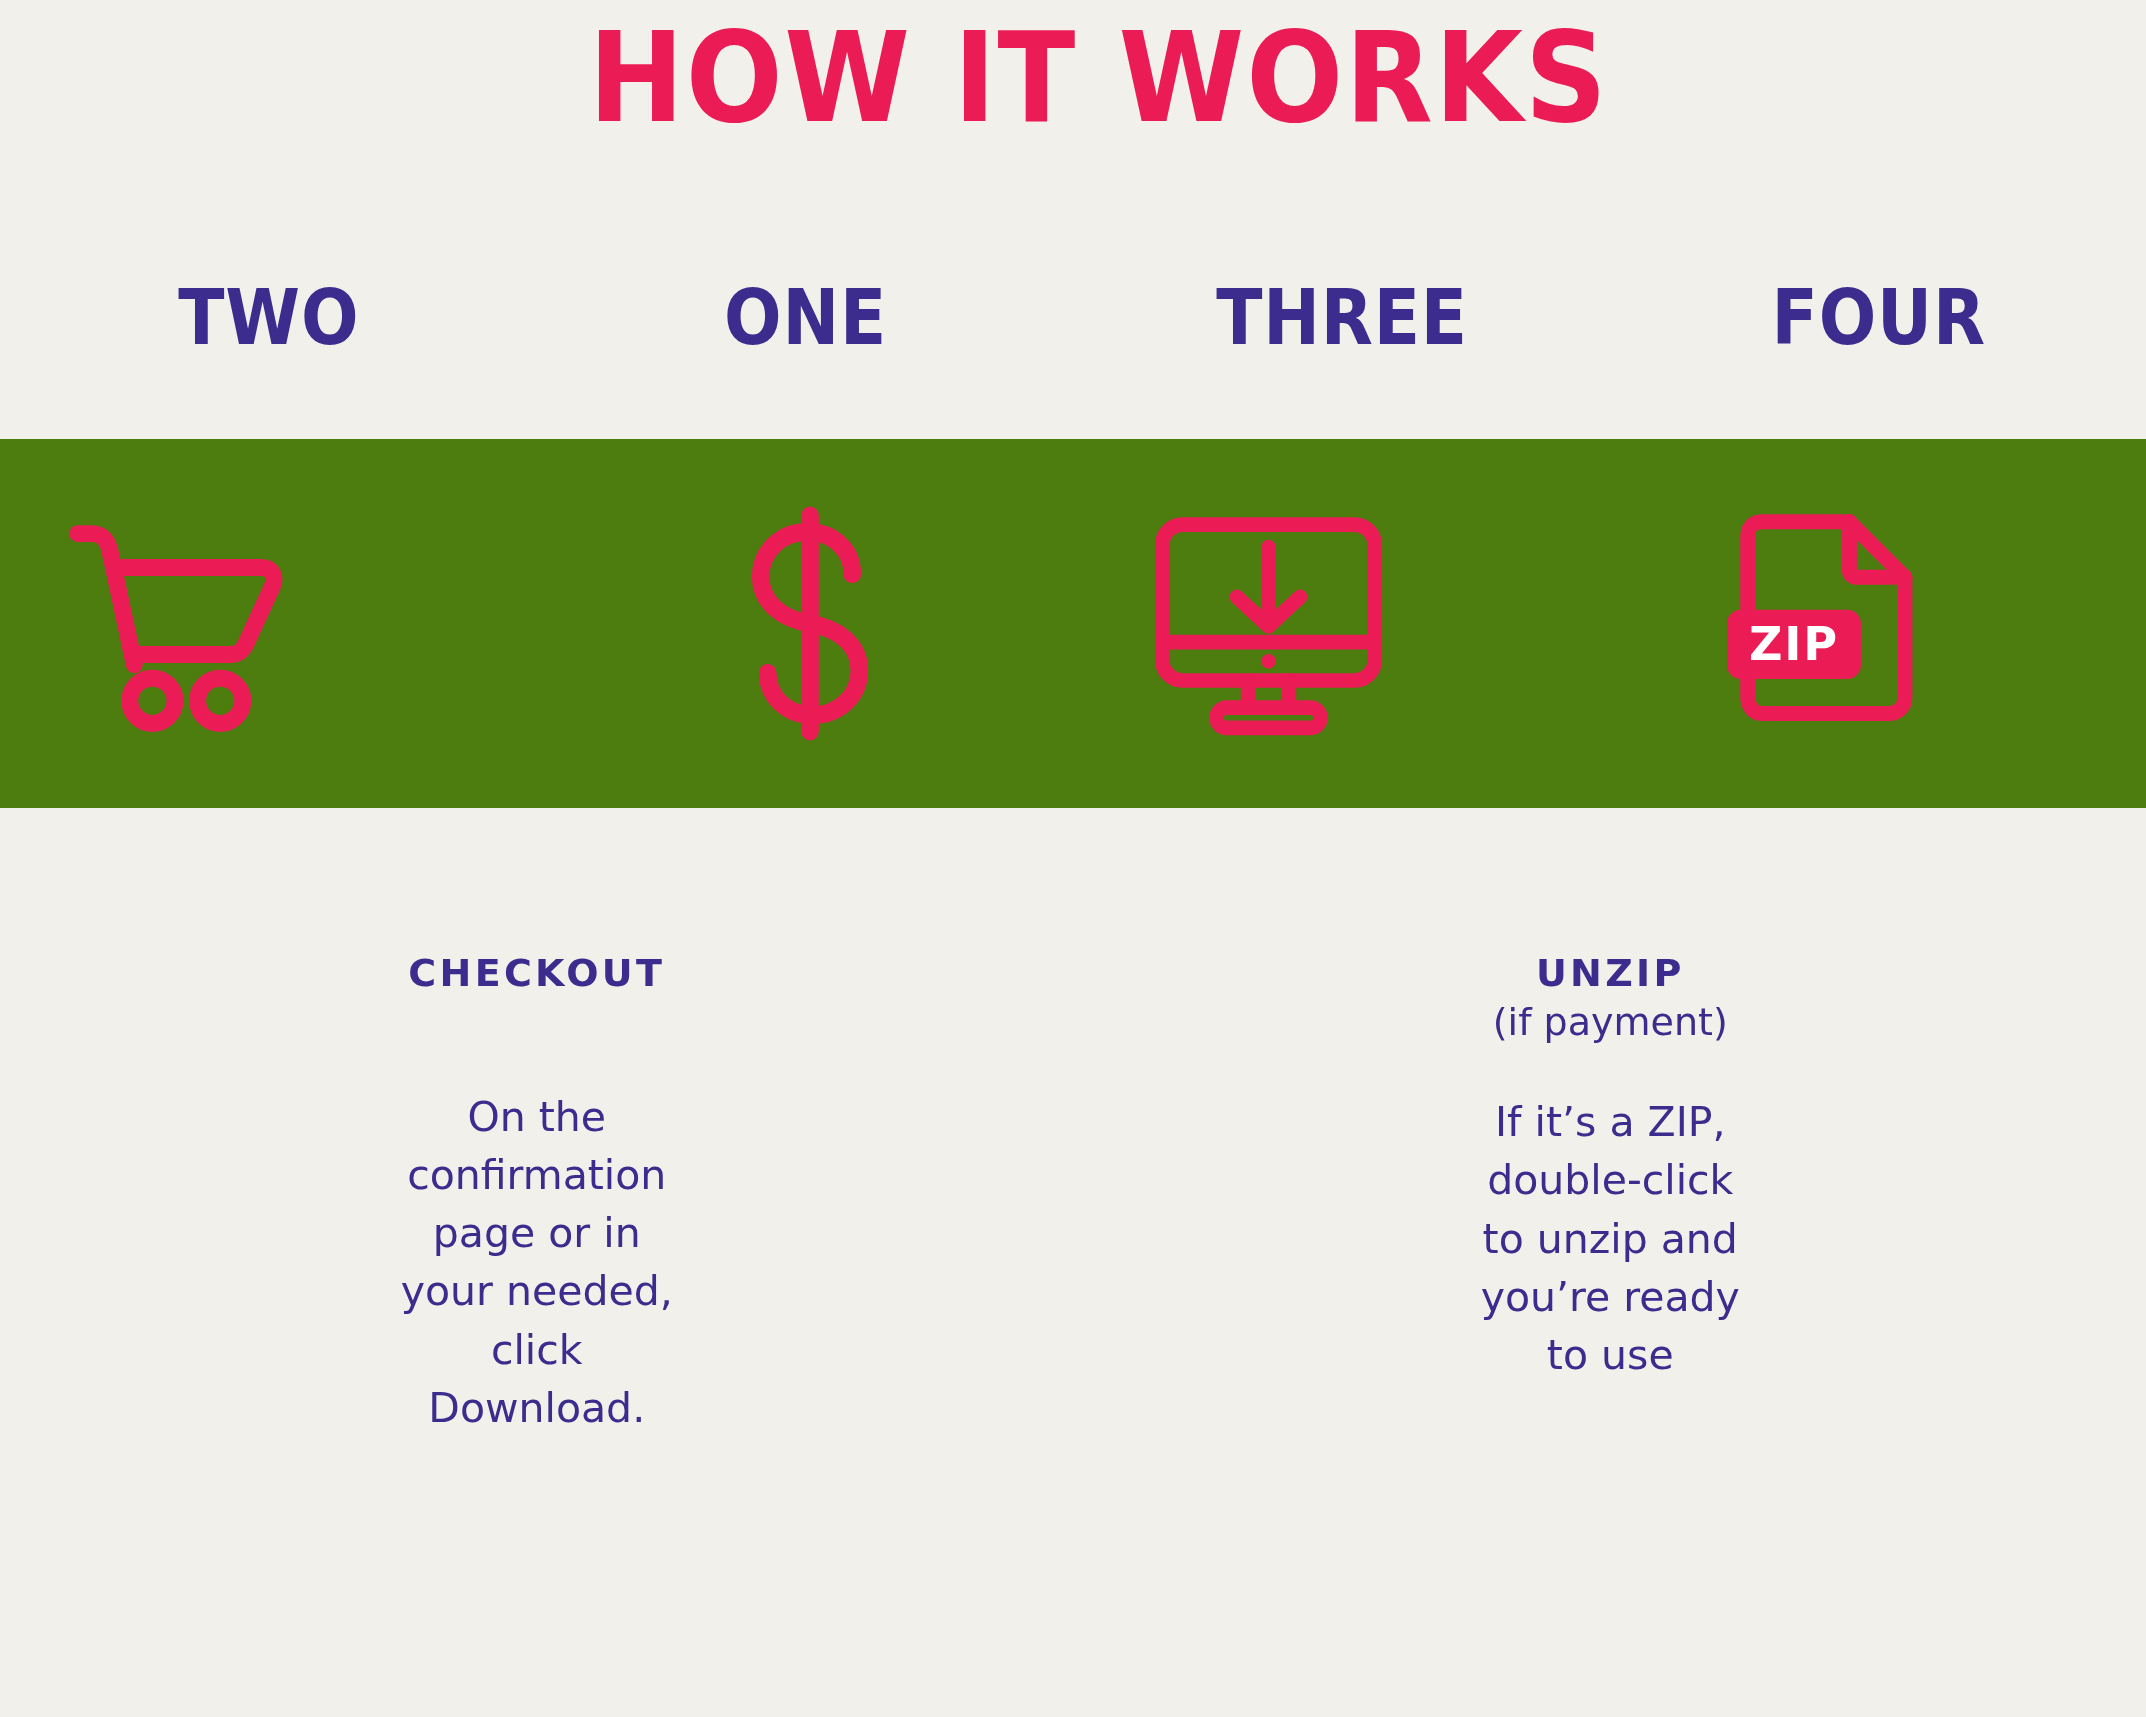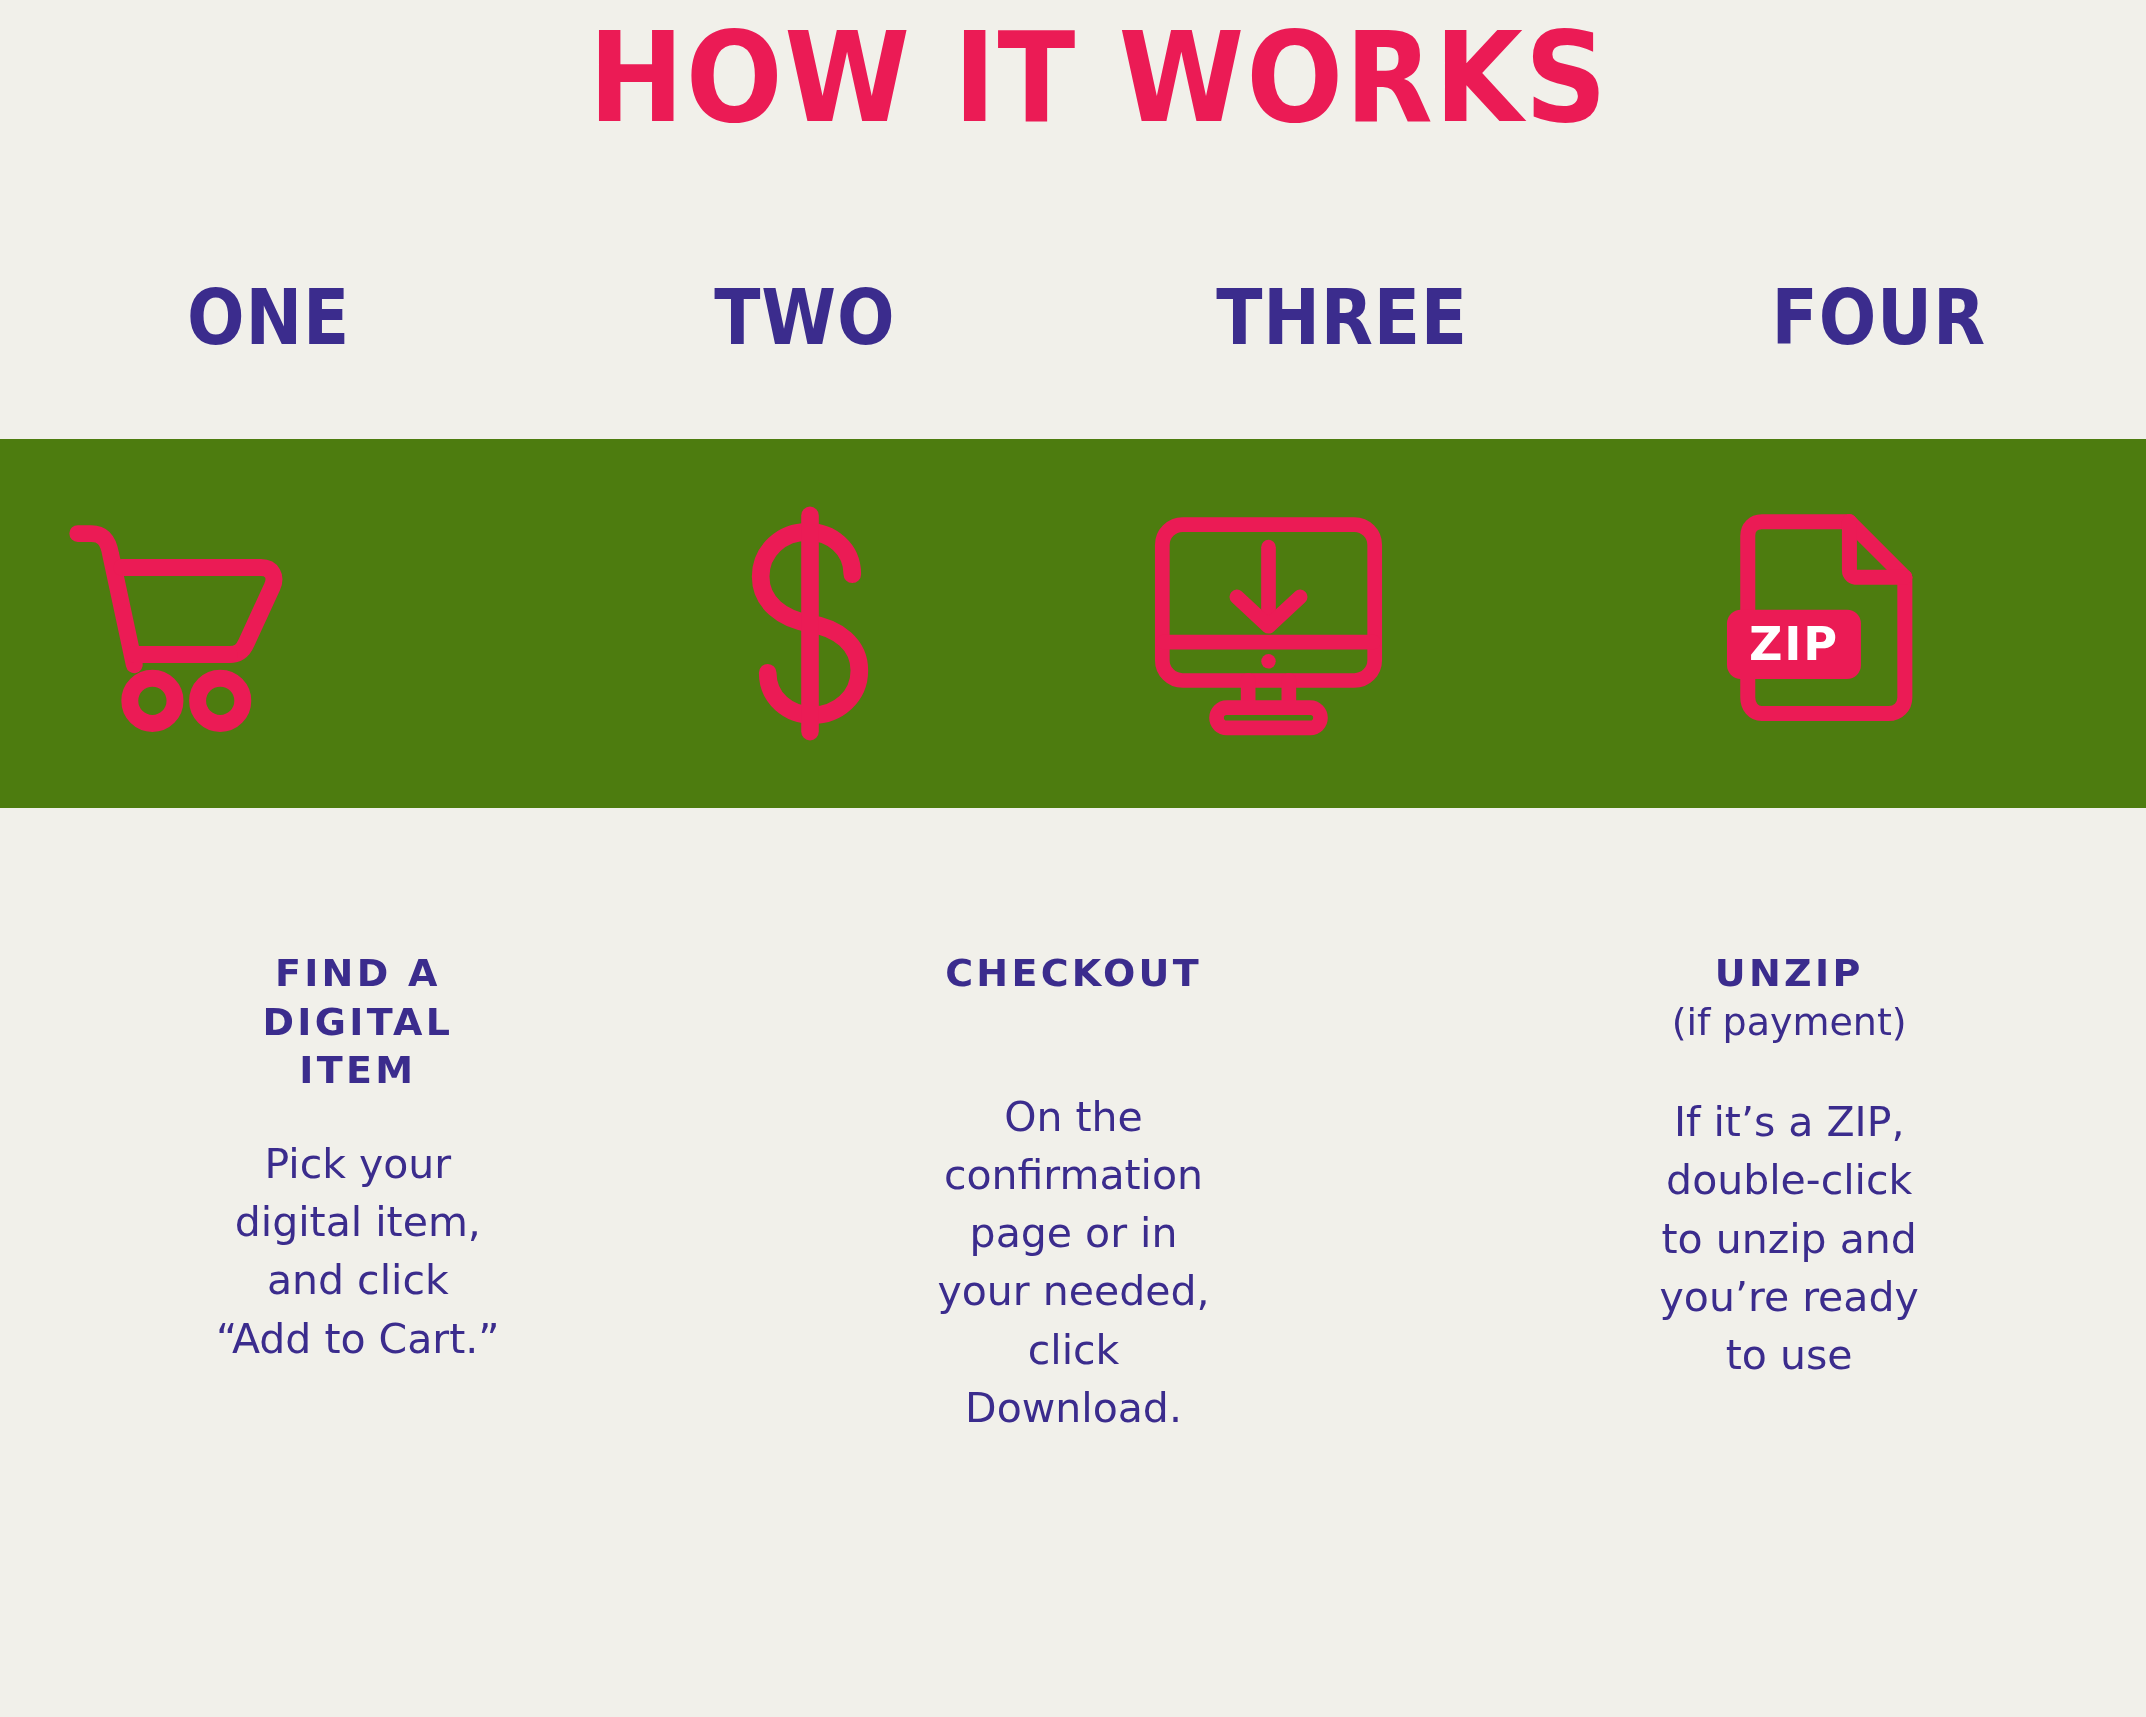--- a/index.html
+++ b/index.html
@@ -135,24 +135,24 @@
 </style>
 </head>
 <body>
 
 <div class="title-wrap">
   <h1 class="title">HOW IT WORKS</h1>
 </div>
 
 <div class="steps-row">
   <div class="step-col">
+    <span class="step-num">TWO</span>
+  </div>
+  <div class="step-col">
     <span class="step-num">ONE</span>
-  </div>
-  <div class="step-col">
-    <span class="step-num">TWO</span>
   </div>
   <div class="step-col">
     <span class="step-num">THREE</span>
   </div>
   <div class="step-col">
     <span class="step-num">FOUR</span>
   </div>
 </div>
 
 <div class="icon-band">
@@ -208,29 +208,20 @@
           <text x="30" y="66" text-anchor="middle" font-family="DejaVu Sans, sans-serif" font-weight="bold" font-size="20" letter-spacing="0.8" fill="#FFFFFF">ZIP</text>
         </svg>
       </span>
     </div>
 
   </div>
 </div>
 
 <div class="captions">
 
-  <div class="cap-col c1">
-    <p class="cap-head">FIND A
-DIGITAL
-ITEM</p>
-    <p class="cap-body">Pick your
-digital item,
-and click
-“Add to Cart.”</p>
-  </div>
 
 
   <div class="cap-col c3">
     <p class="cap-head">CHECKOUT</p>
     <p class="cap-body">On the
 confirmation
 page or in
 your needed,
 click
 Download.</p>

